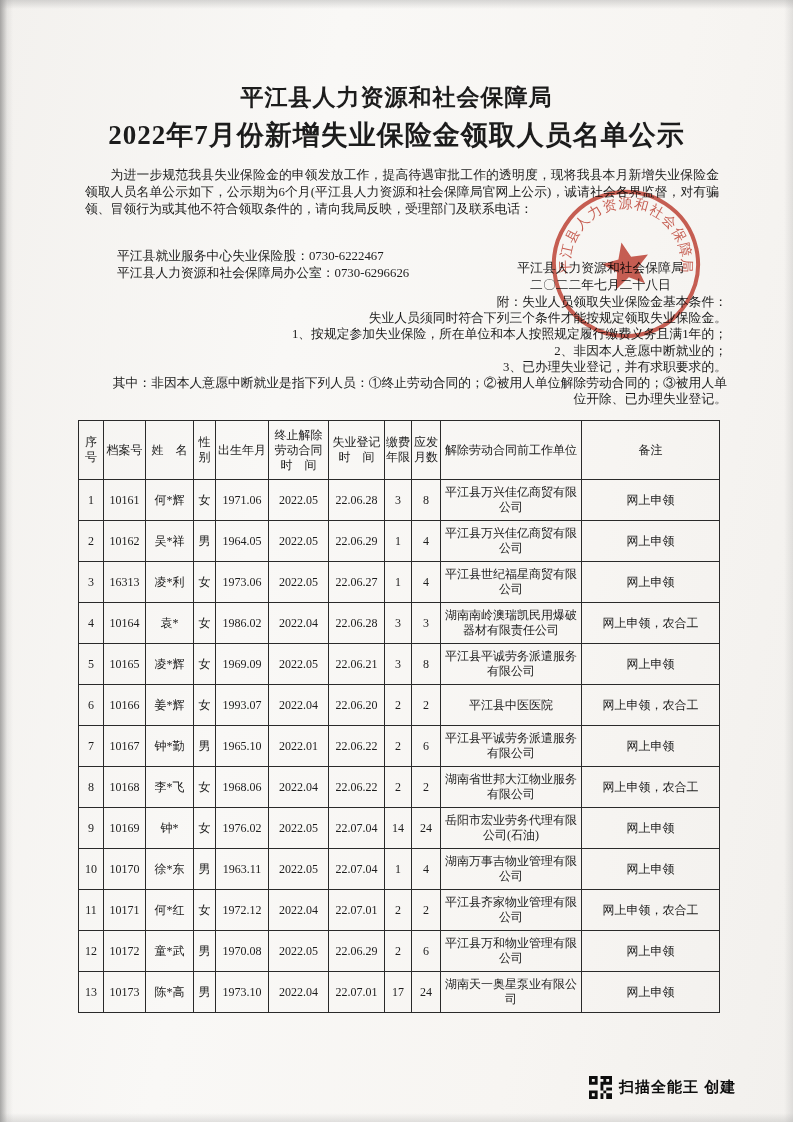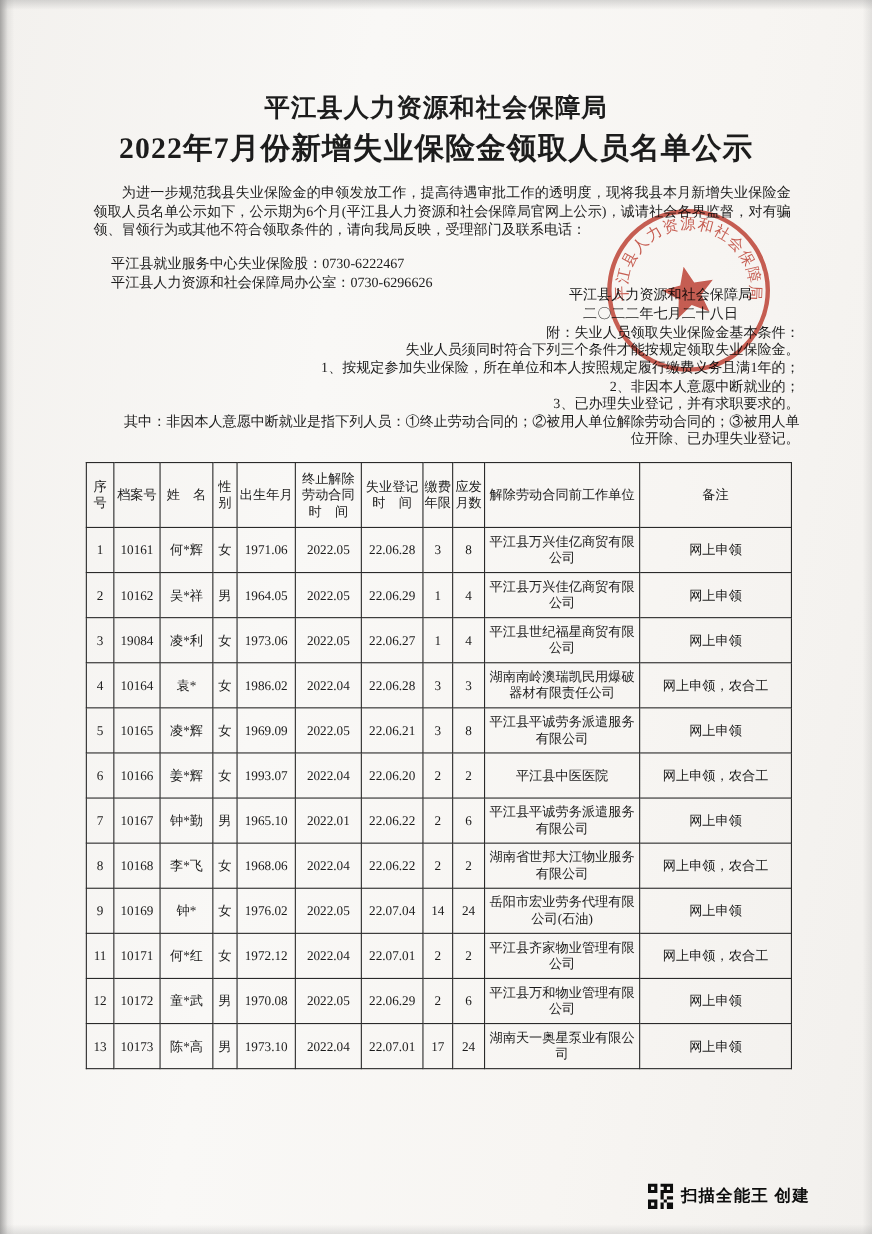--- a/index.html
+++ b/index.html
@@ -17,21 +17,21 @@
   .scan .edge-bottom{position:absolute;left:0;right:0;bottom:0;height:9px;z-index:6;
     background:linear-gradient(to top,rgba(150,150,150,.25),transparent);}
 
   .title{position:absolute;left:0;right:0;top:82px;text-align:center;
     font-weight:bold;font-size:23px;letter-spacing:1px;}
   .title2{top:117px;font-size:27px;}
 
   .intro{position:absolute;left:85px;top:167px;width:634px;
     font-size:12.8px;line-height:16.8px;text-align:justify;text-indent:2em;margin:0;}
 
-  .contact{position:absolute;left:101px;font-size:12.8px;margin:0;}
+  .contact{position:absolute;left:101px;font-size:12.8px;margin:16px;}
   .c1{top:232px;} .c2{top:249px;}
 
   .sign{position:absolute;left:468px;top:260px;width:265px;text-align:center;
     font-size:12.8px;line-height:17px;}
   .sign p{margin:0;}
 
   .seal{position:absolute;left:546px;top:184px;width:160px;height:160px;
     transform:rotate(-12deg);mix-blend-mode:multiply;opacity:.8;z-index:4;}
 
   .attach{position:absolute;left:85px;top:294px;width:642px;
@@ -143,21 +143,21 @@
           <td>1964.05</td>
           <td>2022.05</td>
           <td>22.06.29</td>
           <td>1</td>
           <td>4</td>
           <td>平江县万兴佳亿商贸有限公司</td>
           <td>网上申领</td>
         </tr>
         <tr>
           <td>3</td>
-          <td>19084</td>
+          <td>16313</td>
           <td>凌*利</td>
           <td>女</td>
           <td>1973.06</td>
           <td>2022.05</td>
           <td>22.06.27</td>
           <td>1</td>
           <td>4</td>
           <td>平江县世纪福星商贸有限公司</td>
           <td>网上申领</td>
         </tr>
@@ -230,20 +230,33 @@
           <td>9</td>
           <td>10169</td>
           <td>钟*</td>
           <td>女</td>
           <td>1976.02</td>
           <td>2022.05</td>
           <td>22.07.04</td>
           <td>14</td>
           <td>24</td>
           <td>岳阳市宏业劳务代理有限公司(石油)</td>
+          <td>网上申领</td>
+        </tr>
+        <tr>
+          <td>10</td>
+          <td>10170</td>
+          <td>徐*东</td>
+          <td>男</td>
+          <td>1963.11</td>
+          <td>2022.05</td>
+          <td>22.07.04</td>
+          <td>1</td>
+          <td>4</td>
+          <td>湖南万事吉物业管理有限公司</td>
           <td>网上申领</td>
         </tr>
         <tr>
           <td>11</td>
           <td>10171</td>
           <td>何*红</td>
           <td>女</td>
           <td>1972.12</td>
           <td>2022.04</td>
           <td>22.07.01</td>

